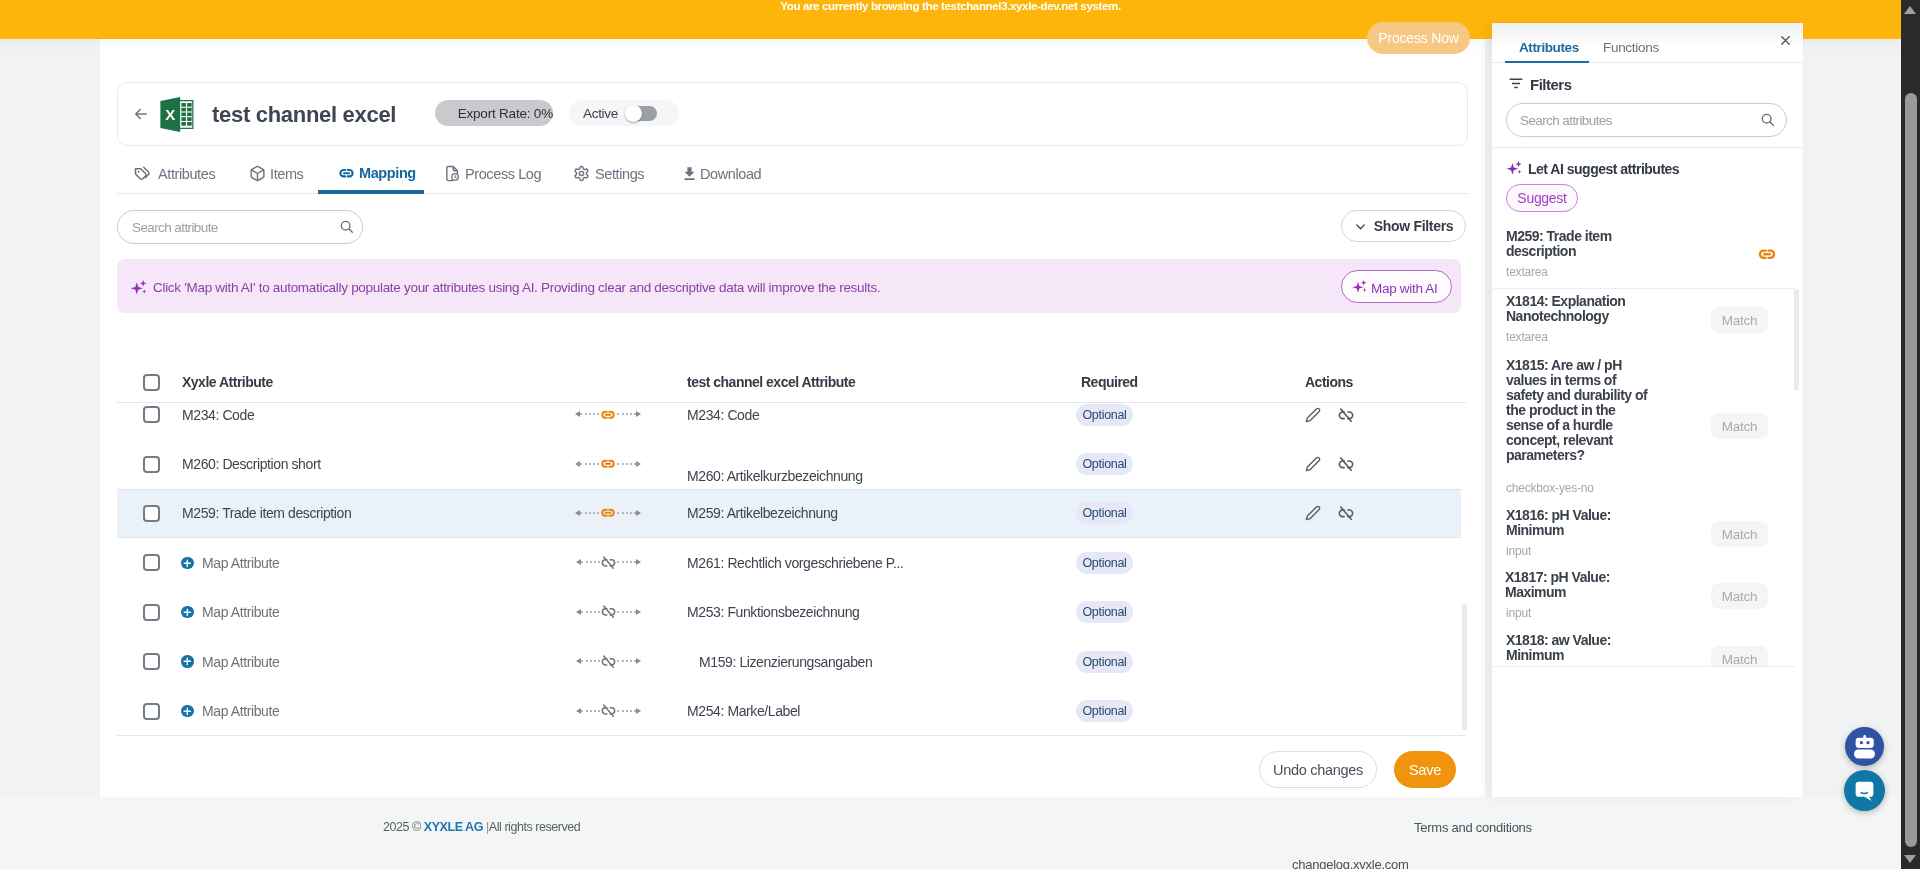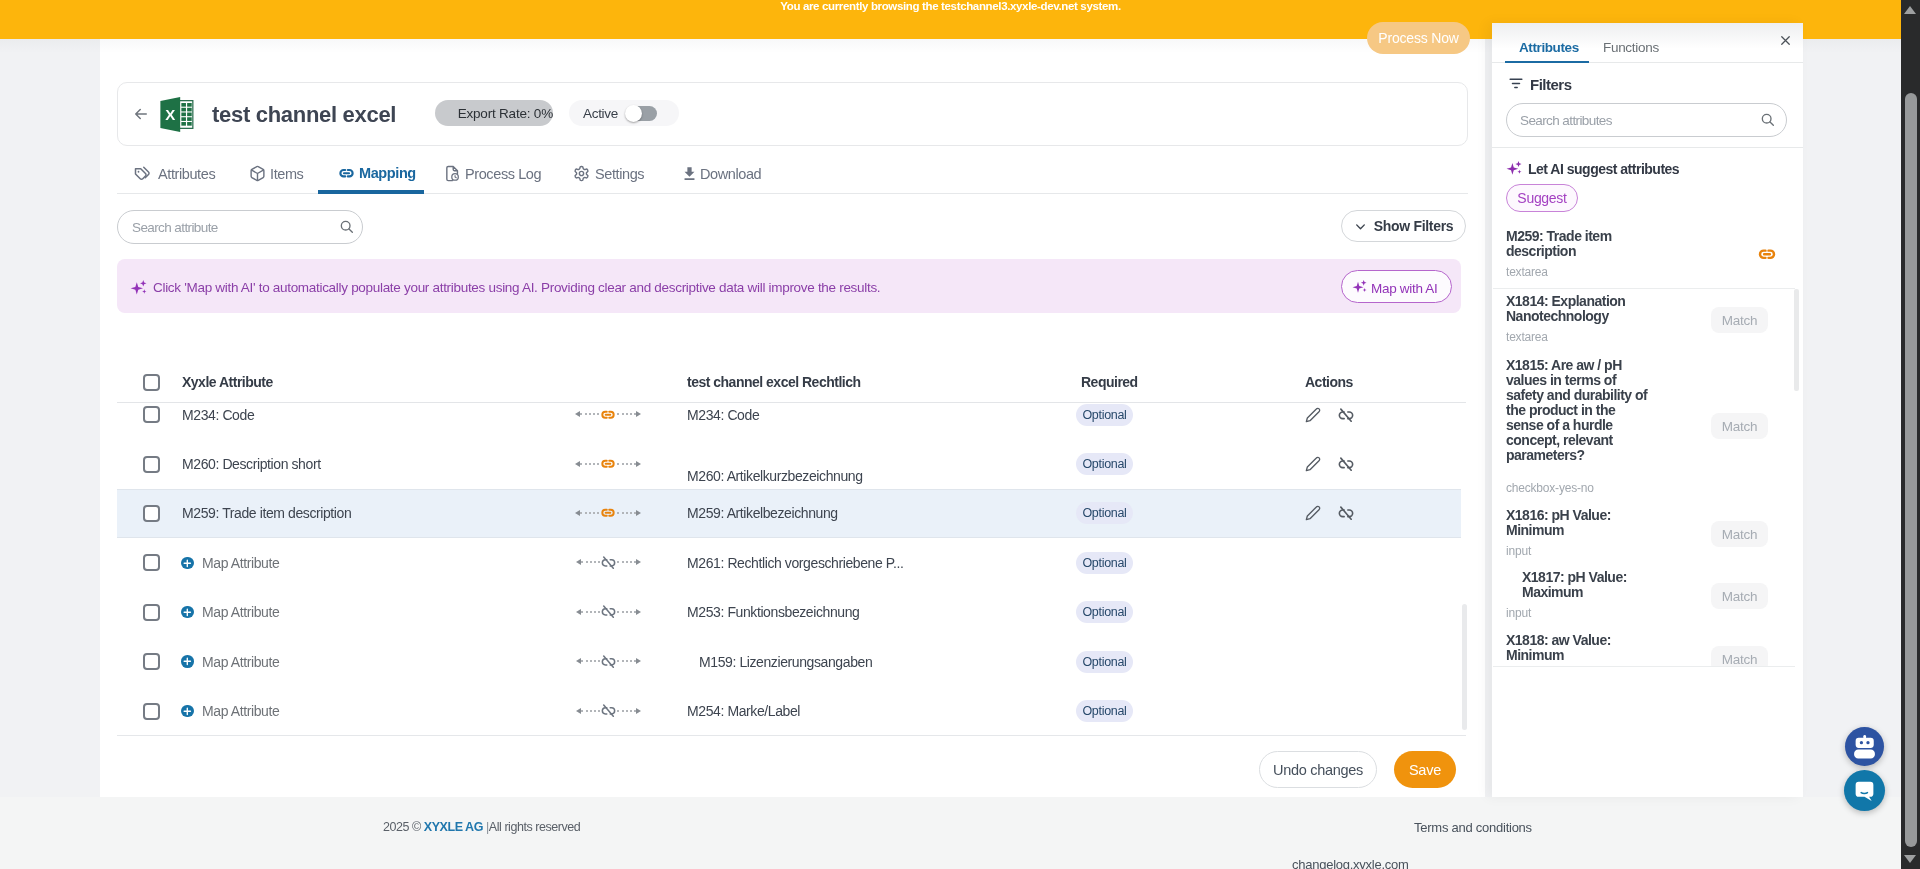--- a/index.html
+++ b/index.html
@@ -111,21 +111,21 @@
 <div class="a" style="left:153px;top:280px;font-size:13.5px;color:#8b3fa8;letter-spacing:-0.3px">Click 'Map with AI' to automatically populate your attributes using AI. Providing clear and descriptive data will improve the results.</div>
 <div class="a" style="left:1341px;top:270px;width:111px;height:33px;border:1px solid #b565cc;border-radius:17px;background:#fdfbfe"></div>
 <svg class="a" style="left:1352px;top:279px" width="15" height="15" viewBox="0 0 20 19" fill="none">
     <path d="M8 3.2 9.7 8.8 15.3 10.5 9.7 12.2 8 17.8 6.3 12.2 0.7 10.5 6.3 8.8Z" fill="#9333b8"></path>
     <path d="M15.6 0.8l1.05 2.75L19.4 4.6l-2.75 1.05L15.6 8.4l-1.05-2.75L11.8 4.6l2.75-1.05Z" fill="#9333b8"></path>
     <path d="M16.8 11.6l.7 1.9 1.9.7-1.9.7-.7 1.9-.7-1.9-1.9-.7 1.9-.7Z" fill="#9333b8"></path>
   </svg>
 <div class="a" style="left:1371px;top:281px;font-size:13.5px;color:#9333b8;letter-spacing:-0.3px">Map with AI</div>
 <div class="cb" style="left:143px;top:374px"></div>
 <div class="a hd" style="left:182px;top:373px">Xyxle Attribute</div>
-<div class="a hd" style="left:687px;top:373px">test channel excel Rechtlich</div>
+<div class="a hd" style="left:687px;top:373px">test channel excel Attribute</div>
 <div class="a hd" style="left:1081px;top:373px">Required</div>
 <div class="a hd" style="left:1305px;top:373px">Actions</div>
 <div class="a" style="left:117px;top:402px;width:1349px;height:1px;background:#e3e5e8"></div>
 <div class="a" style="left:117px;top:403px;width:1349px;height:333px;overflow:hidden">
     <div class="cb" style="left:26px;top:3.1px"></div>
     <div class="a t15" style="left:65px;top:2.6px">M234: Code</div>
     <div class="conn" style="left:456px;top:4.6px">
       <div class="arl"></div>
       <div class="dot"></div>
       <svg width="18" height="13" viewBox="0 0 24 19" fill="none">
@@ -308,21 +308,21 @@
 <div class="a" style="left:1493px;top:289px;width:310px;height:377px;overflow:hidden;background:#fff">
     <div class="sbt" style="left:13px;top:5px">X1814: Explanation<br>Nanotechnology</div>
     <div class="sbs" style="left:13px;top:41px">textarea</div>
     <div class="match" style="left:218px;top:18px">Match</div>
     <div class="sbt" style="left:13px;top:68.5px">X1815: Are aw / pH<br>values in terms of<br>safety and durability of<br>the product in the<br>sense of a hurdle<br>concept, relevant<br>parameters?</div>
     <div class="sbs" style="left:13px;top:191.5px">checkbox-yes-no</div>
     <div class="match" style="left:218px;top:124px">Match</div>
     <div class="sbt" style="left:13px;top:218.5px">X1816: pH Value:<br>Minimum</div>
     <div class="sbs" style="left:13px;top:254.5px">input</div>
     <div class="match" style="left:218px;top:232px">Match</div>
-    <div class="sbt" style="left:29px;top:281px">X1817: pH Value:<br>Maximum</div>
+    <div class="sbt" style="left:12px;top:281px">X1817: pH Value:<br>Maximum</div>
     <div class="sbs" style="left:13px;top:317px">input</div>
     <div class="match" style="left:218px;top:294px">Match</div>
     <div class="sbt" style="left:13px;top:344px">X1818: aw Value:<br>Minimum</div>
     <div class="match" style="left:218px;top:357px">Match</div>
   </div>
 <div class="a" style="left:1794px;top:289px;width:4.5px;height:102px;border-radius:2px;background:#e9eaeb"></div>
 <div class="a" style="left:1845px;top:727px;width:39px;height:39px;border-radius:50%;background:#2d53a2;box-shadow:0 2px 6px rgba(0,0,0,0.25)"></div>
 <svg class="a" style="left:1851px;top:733px" width="27" height="27" viewBox="0 0 28 28">
 <rect x="12.8" y="2" width="2.8" height="4" rx="1.4" fill="#fff"></rect>
 <rect x="4.8" y="5" width="18.8" height="10.5" rx="3.2" fill="#fff"></rect>

